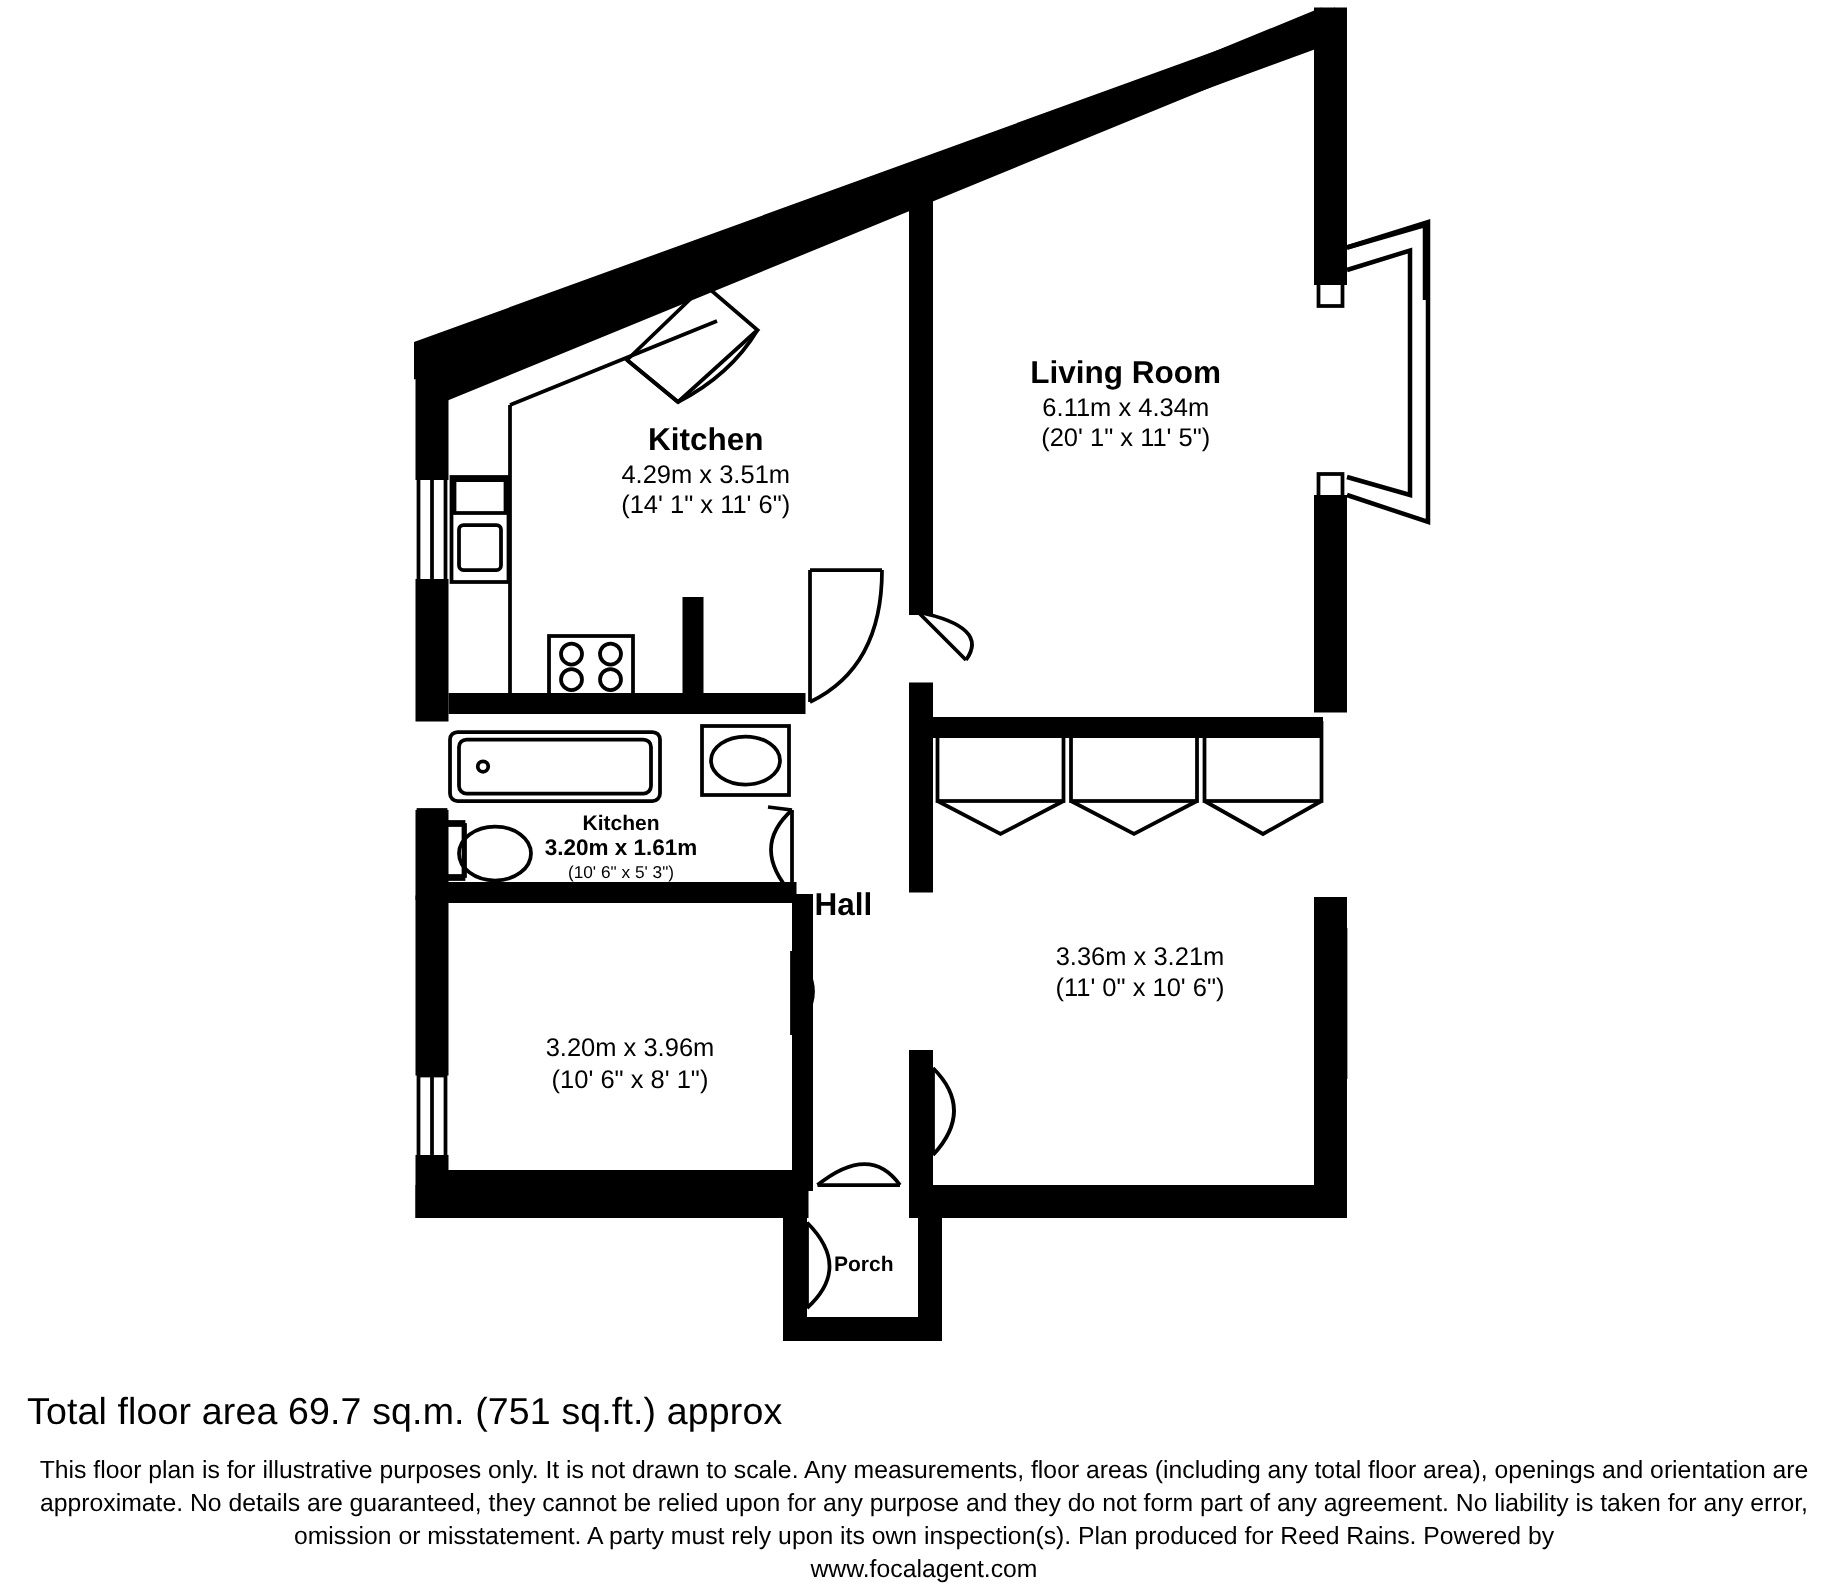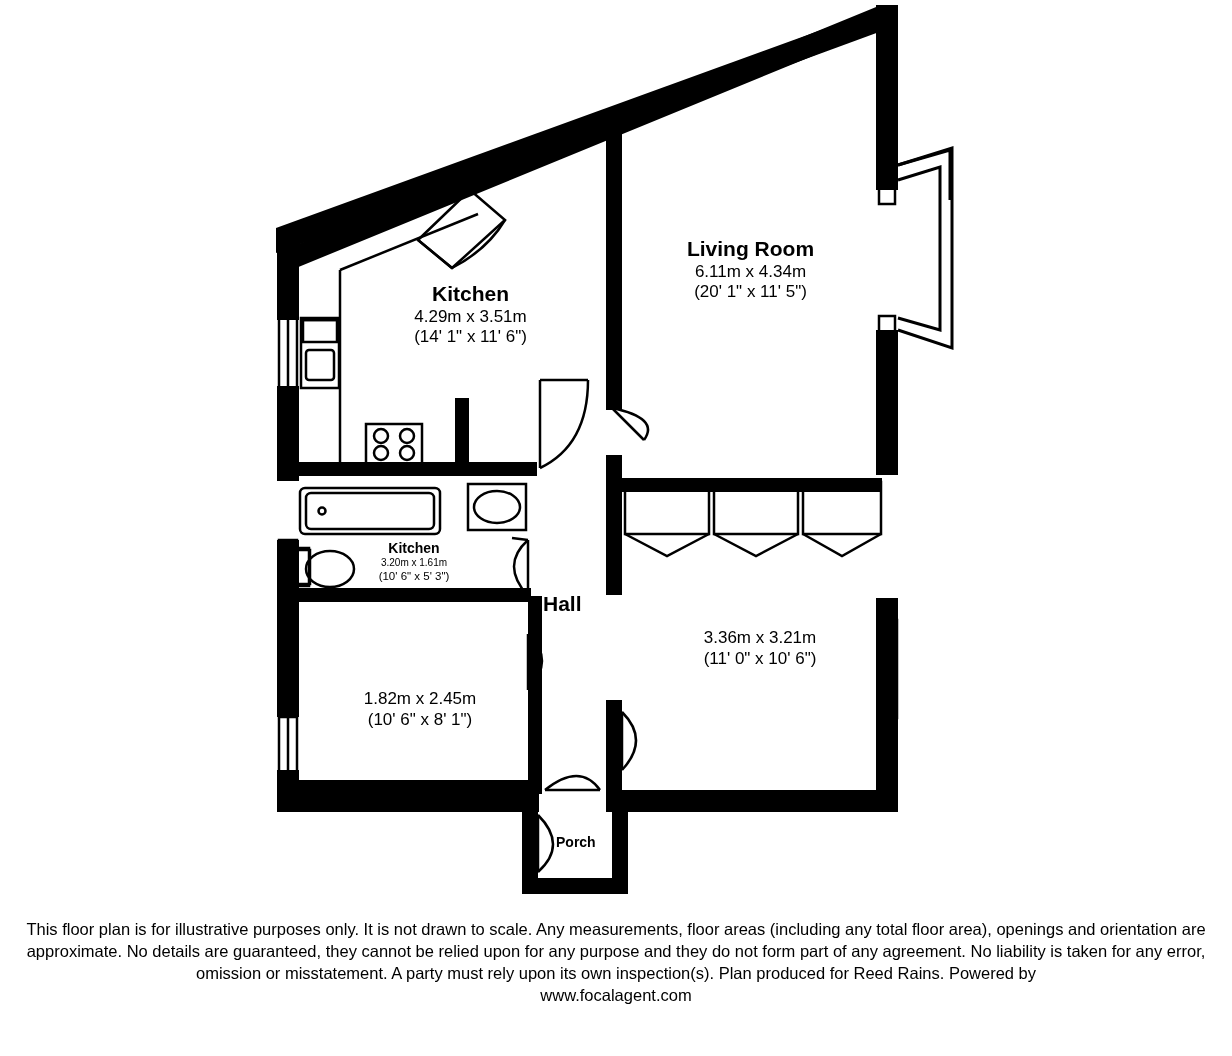--- a/index.html
+++ b/index.html
@@ -39,21 +39,21 @@
   .room-dim {
     display: block;
     font-size: 17px;
   }
   .room-dim-imp {
     display: block;
     font-size: 17px;
   }
   
   .label-bathroom .room-name { font-size: 14px; }
-  .label-bathroom .room-dim { font-size: 10px; }
+  .label-bathroom .room-dim { font-size: 15px; font-weight: bold; }
   .label-bathroom .room-dim-imp { font-size: 11.5px; }
 
   .label-hall .room-name { font-size: 21px; }
   .label-porch .room-name { font-size: 14px; }
 
   #footer {
     position: absolute;
     left: 0;
     top: 905px;
     width: 1232px;
@@ -237,32 +237,33 @@
     <span class="room-dim">3.20m x 1.61m</span>
     <span class="room-dim-imp">(10' 6" x 5' 3")</span>
   </div>
 
   <div class="room-label label-bedroom1" style="left:640px; top:628px; width:240px;">
     <span class="room-dim">3.36m x 3.21m</span>
     <span class="room-dim-imp">(11' 0" x 10' 6")</span>
   </div>
 
   <div class="room-label label-bedroom2" style="left:300px; top:689px; width:240px;">
-    <span class="room-dim">1.82m x 2.45m</span>
+    <span class="room-dim">3.20m x 3.96m</span>
     <span class="room-dim-imp">(10' 6" x 8' 1")</span>
   </div>
 
   <div class="room-label label-hall" style="left:543px; top:591px; width:70px; text-align:left;">
     <span class="room-name">Hall</span>
   </div>
 
   <div class="room-label label-porch" style="left:556px; top:834px; width:70px; text-align:left;">
     <span class="room-name">Porch</span>
   </div>
 
 </div>
 
 <div id="footer">
+  <div id="total-area">Total floor area 69.7 sq.m. (751 sq.ft.) approx</div>
   <div id="disclaimer">
     <span>This floor plan is for illustrative purposes only. It is not drawn to scale. Any measurements, floor areas (including any total floor area), openings and orientation are approximate. No details are guaranteed, they cannot be relied upon for any purpose and they do not form part of any agreement. No liability is taken for any error, omission or misstatement. A party must rely upon its own inspection(s). Plan produced for Reed Rains. Powered by</span>
     <span class="site">www.focalagent.com</span>
   </div>
 </div>
 
 </body></html>

